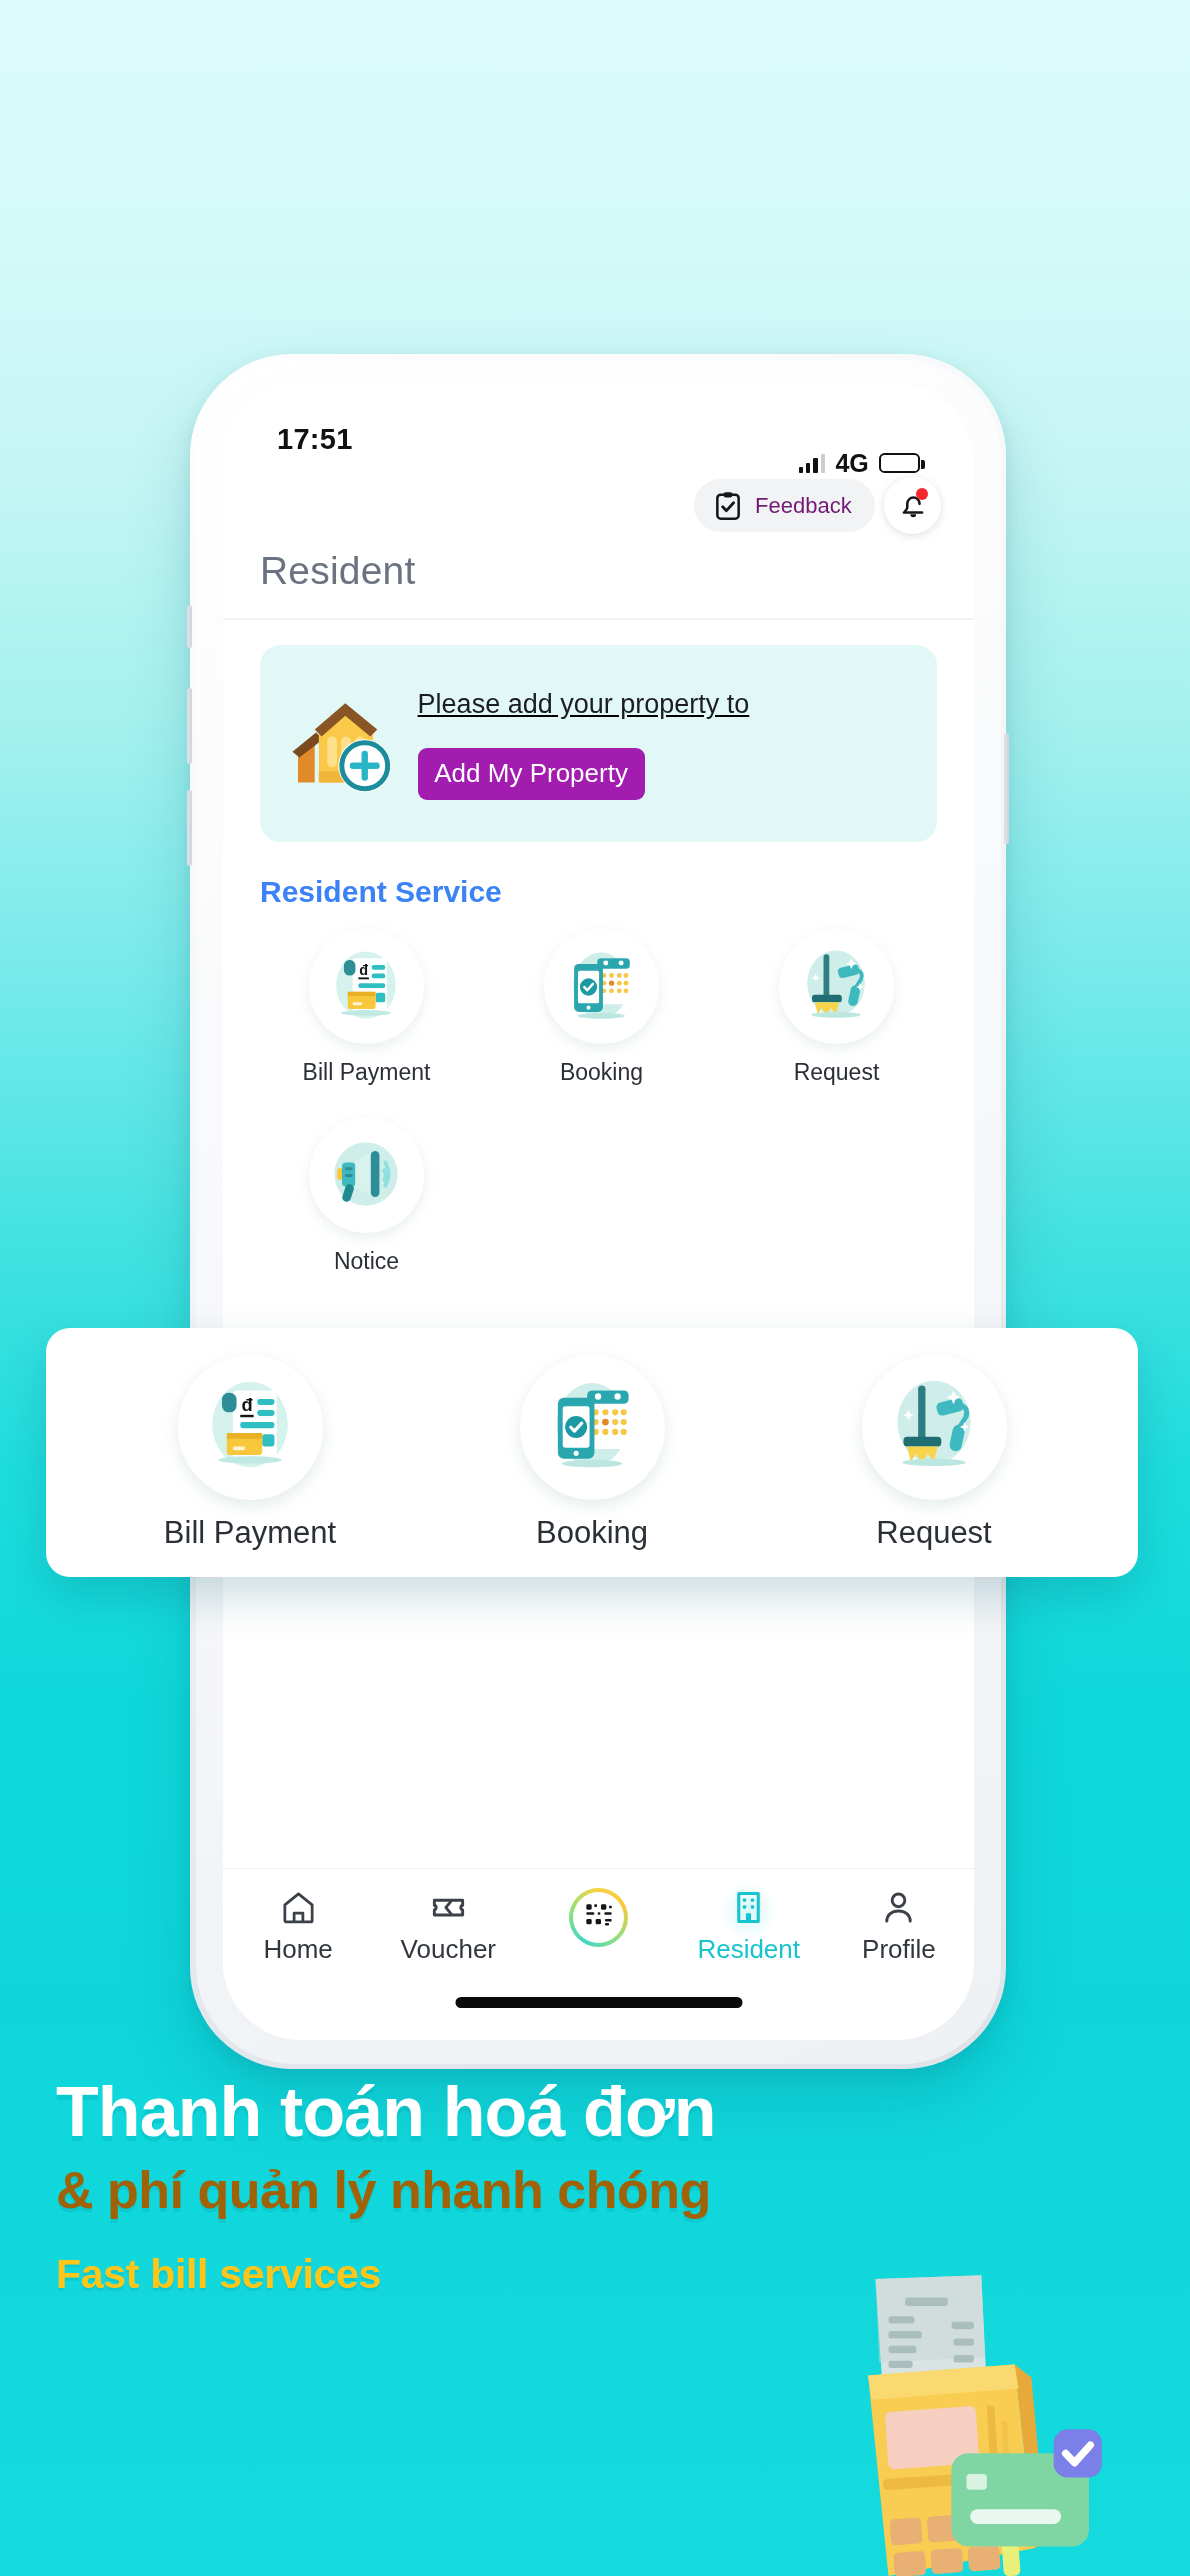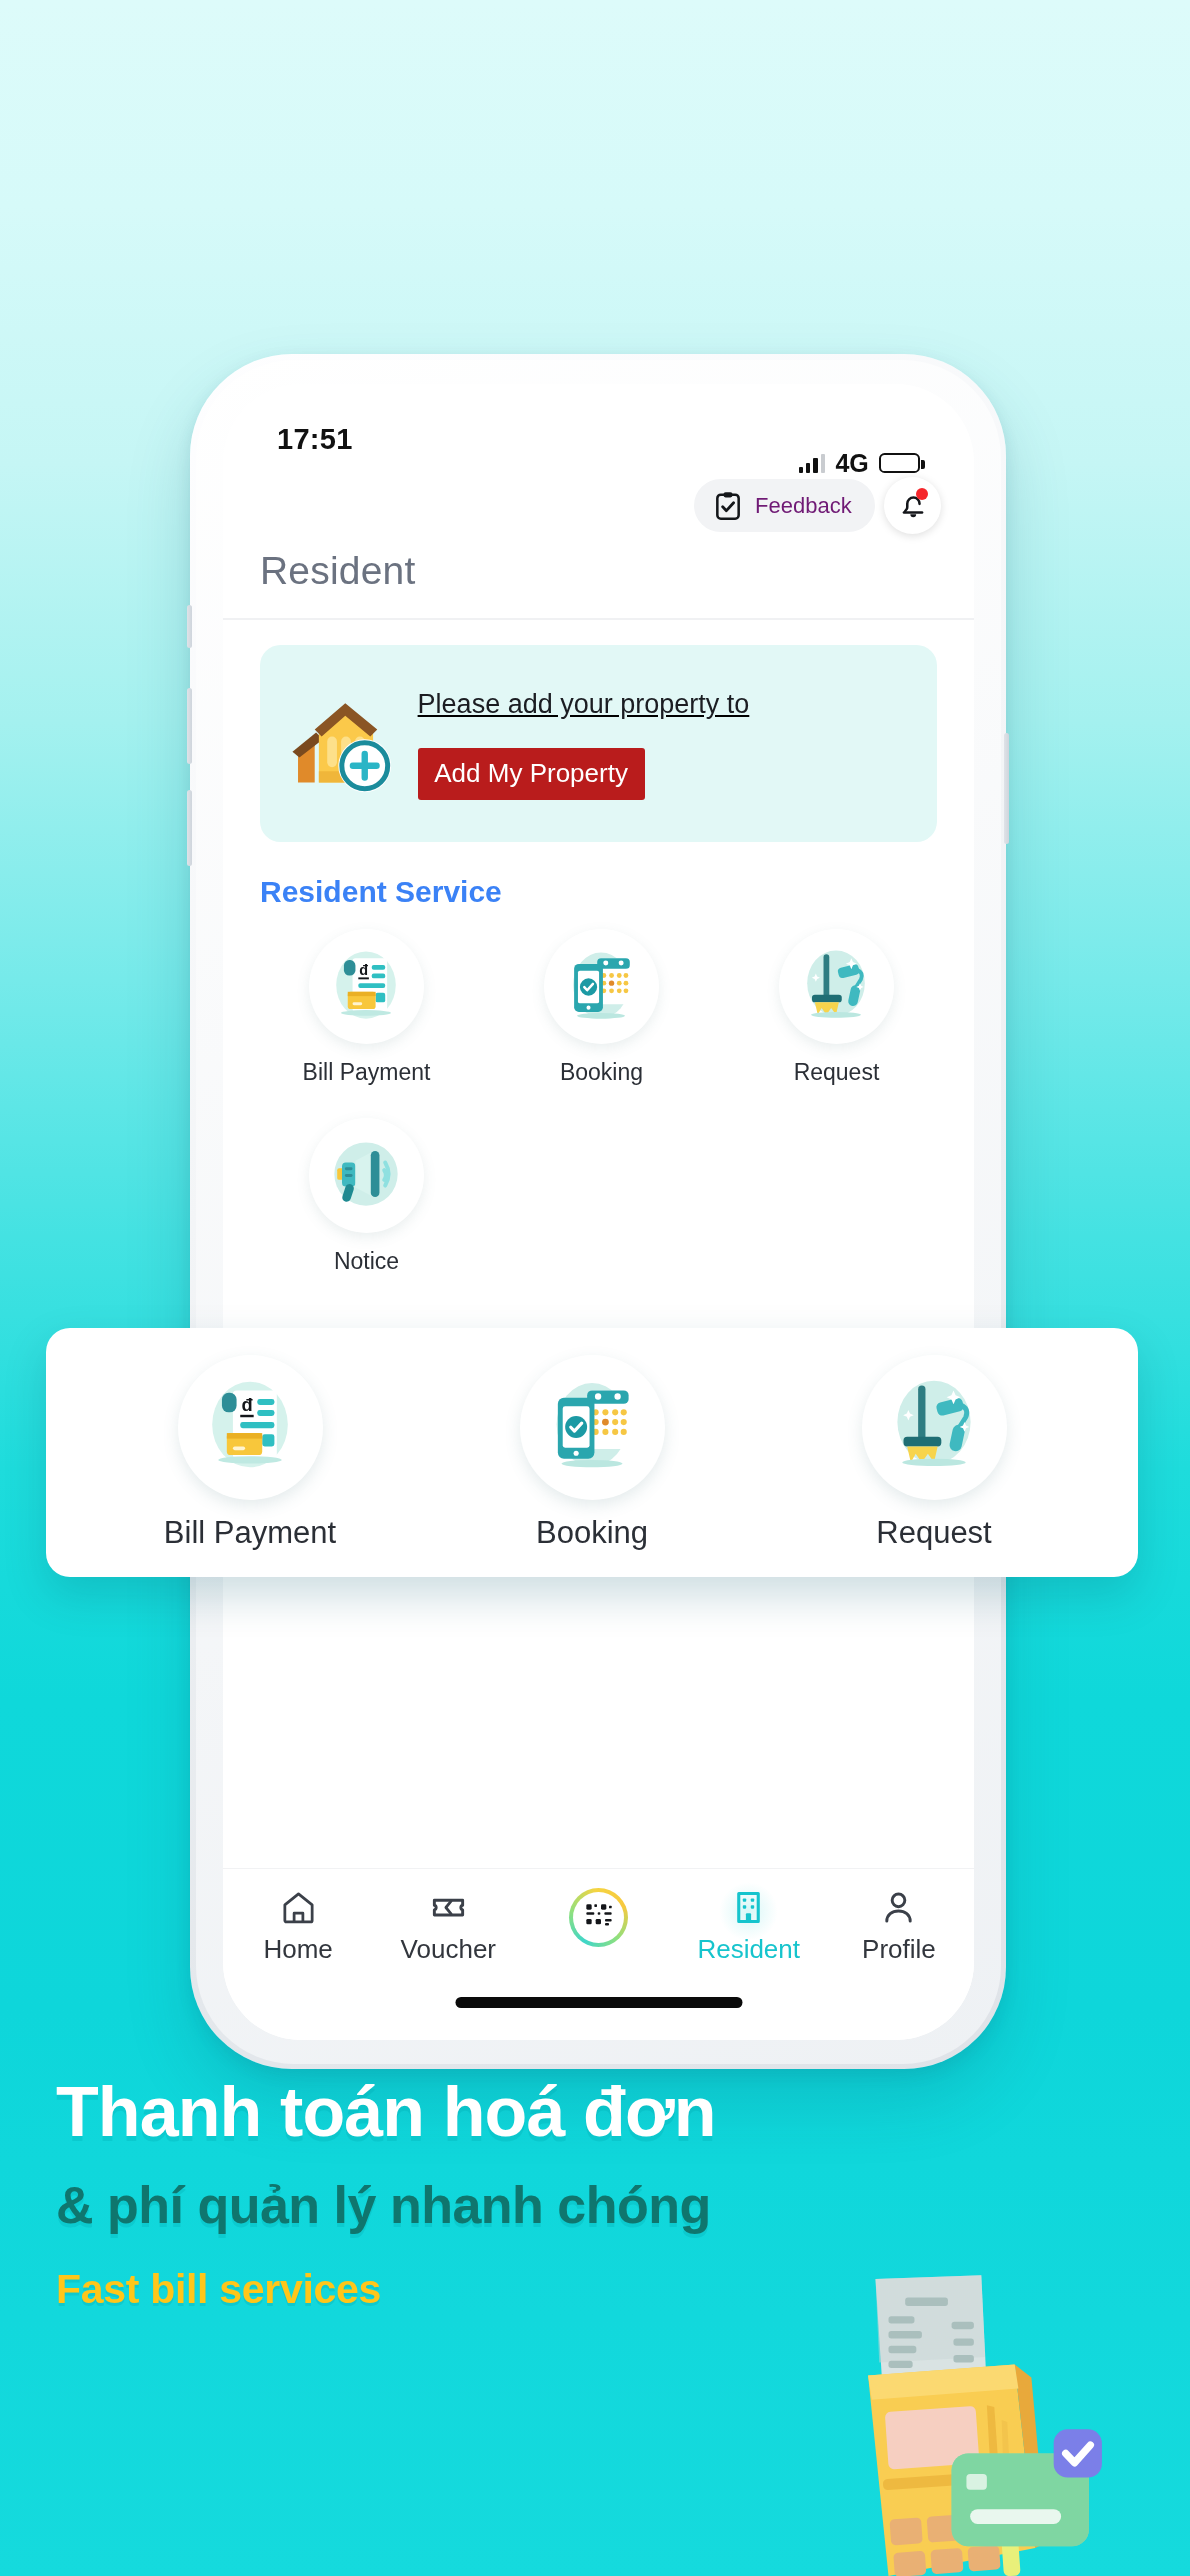--- a/index.html
+++ b/index.html
@@ -94,23 +94,23 @@
   #property-banner{
     position:absolute; left:37px; top:261px; width:677px; height:197px;
     background:#e2f8f6; border-radius:20.4px;
     display:flex; align-items:center; padding:0 9.3px 0 13px; z-index:5;text-decoration:underline;
   }
   #house-plus-icon{ width:139px; height:139px; flex:0 0 139px; position:relative; }
   #banner-text-col{ flex:1; padding-left:5.6px; }
   .banner-line{ font-size:27px; color:#1b1d22; line-height:1.33; font-weight:450; }
   #add-property-button{
     display:inline-block; margin-top:25px;
-    background:#b91c1c; color:#ffffff;
+    background:#a21caf; color:#ffffff;
     font-size:26px; font-weight:500;
-    border-radius:3px; padding:10.2px 16.7px 11px; cursor:pointer;
+    border-radius:9px; padding:10.2px 16.7px 11px; cursor:pointer;
   }
 
   
   #service-section-title{
     position:absolute; left:37px; top:491px; z-index:5;
     font-size:30px; font-weight:700; color:#3b82f6;
   }
   #service-grid{
     position:absolute; left:26px; top:545px; width:705px; z-index:5;
     display:flex; flex-wrap:wrap;
@@ -164,22 +164,22 @@
   }
   .callout-label{ margin-top:15px; font-size:31px; color:#2b2f36; font-weight:450; }
 
   
   #promo-block{ position:absolute; left:0; top:2077px; width:1191px; z-index:20; padding:0 56px; }
   #promo-headline-1{
     font-size:70px; font-weight:800; color:#ffffff; line-height:1.0;
     letter-spacing:-0.9px; text-shadow:0 4.6px 0 rgba(0,170,175,.28);
   }
   #promo-headline-2{
-    font-size:52px; font-weight:800; color:#0f766e; line-height:1.1;
-    margin-top:30px; letter-spacing:-0.5px; text-shadow:0 3.7px 0 rgba(0,170,175,.28);
+    font-size:52px; font-weight:800; color:#a16207; line-height:1.1;
+    margin-top:15px; letter-spacing:-0.5px; text-shadow:0 3.7px 0 rgba(0,170,175,.28);
   }
   #promo-subtitle{
     font-size:41px; font-weight:800; color:#ffc61a; margin-top:32px;
     letter-spacing:-0.3px; text-shadow:0 2.8px 0 rgba(0,160,165,.25);
   }
 
   
   #pos-illustration{ position:absolute; left:779px; top:2253px; width:412px; height:323px; z-index:25; }
 </style>
 </head>

